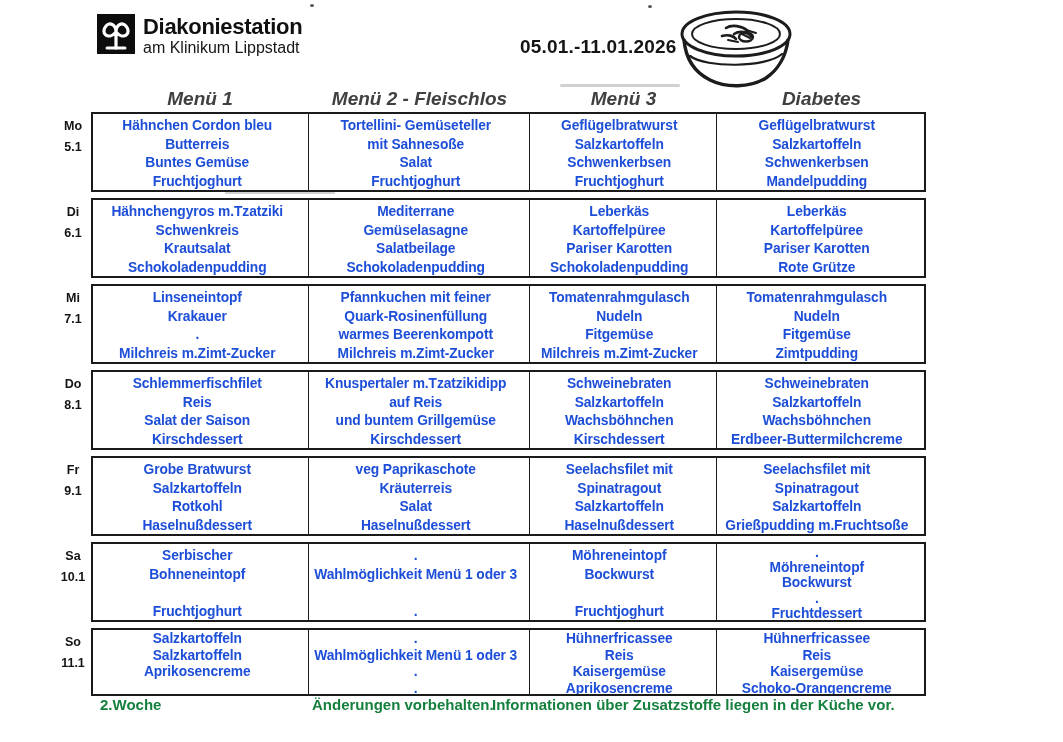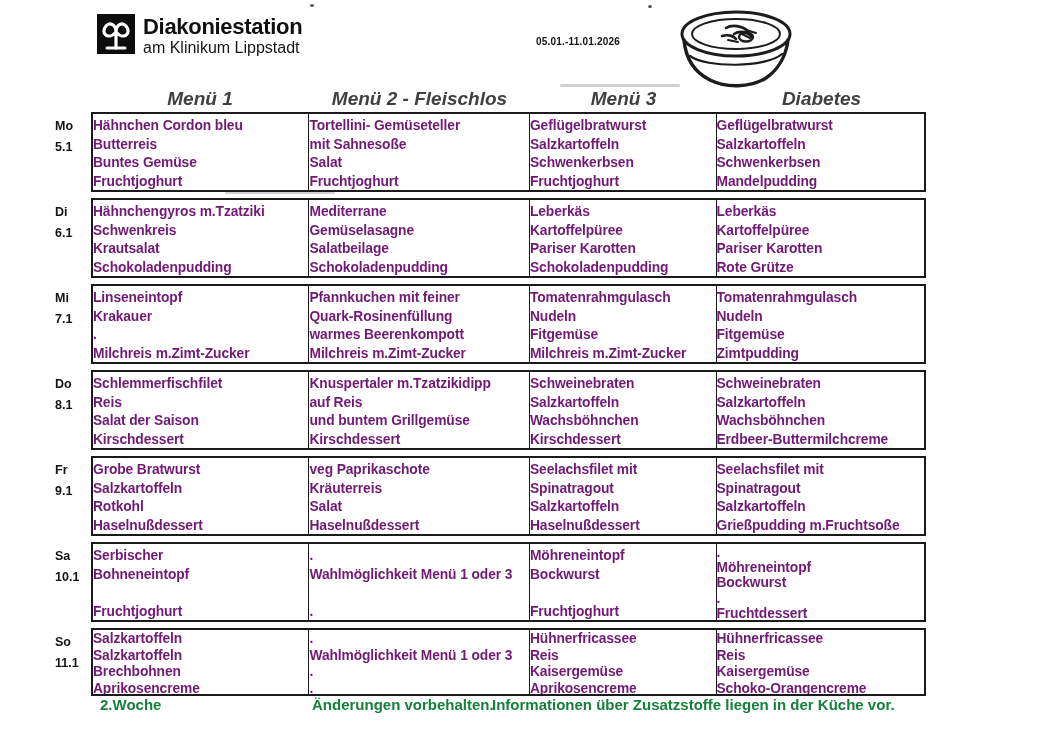--- a/index.html
+++ b/index.html
@@ -7,35 +7,35 @@
   .page {
     position:relative; width:1063px; height:734px; background:#ffffff;
     font-family:"Liberation Sans", sans-serif; color:#141414; overflow:hidden;
   }
   
   .brand { position:absolute; left:97px; top:14px; display:flex; align-items:flex-start; gap:8px; }
   .logo { width:38px; height:40px; display:block; }
   .brand-text { padding-top:1px; }
   .org  { font-size:22px; font-weight:bold; letter-spacing:-0.3px; color:#101010; line-height:23px; }
   .sub  { font-size:16px; color:#161616; line-height:20px; }
-  .date { position:absolute; left:536px; top:36px; font-size:10px; font-weight:bold; letter-spacing:0.2px; color:#151515; }
+  .date { position:absolute; left:520px; top:36px; font-size:19px; font-weight:bold; letter-spacing:0.2px; color:#151515; }
   .bowl { position:absolute; left:676px; top:4px; width:120px; height:88px; }
   
   .colheads { position:absolute; left:91px; top:88px; width:835px; display:flex; }
   .colheads span { font-size:19px; font-weight:bold; font-style:italic; text-align:center; color:#404040; }
   .ch0 { width:218px; } .ch1 { width:221px; } .ch2 { width:187px; } .ch3 { width:209px; }
   
   .rows { position:absolute; left:55px; top:112px; width:880px; }
-  .row { display:flex; margin-bottom:6px; height:80px; }
+  .row { display:flex; margin-bottom:6px; height:80px;text-align:center; }
   .row.last { height:68px; margin-bottom:0; }
   .daycol { width:36px; padding-top:7px; font-size:12.5px; font-weight:bold; color:#131313; }
   .dabbr { line-height:14px; }
   .ddate { line-height:14px; margin-top:7px; }
   .rowbox { width:835px; display:flex; border:2px solid #1a1a1a; background:#fff; }
-  .cell { padding:3px 7px 0 0; font-size:13.8px; font-weight:bold; line-height:18.5px; color:#701a75; letter-spacing:-0.1px; overflow:hidden; }
+  .cell { padding:3px 7px 0 0; font-size:13.8px; font-weight:bold; line-height:18.5px; color:#1d4ed8; letter-spacing:-0.1px; overflow:hidden; }
   .row.last .cell { line-height:16.5px; padding-top:1px; }
   .cell.tight { line-height:15.2px; padding-top:1px; }
   .c0 { width:216px; } .c1 { width:221px; border-left:1.6px solid #1a1a1a; }
   .c2 { width:187px; border-left:1.6px solid #1a1a1a; } .c3 { width:209px; border-left:1.6px solid #1a1a1a; }
   
   .footer { position:absolute; left:0; top:696px; width:1063px; height:20px; font-size:15px; font-weight:bold; color:#15803d; }
   .fweek { position:absolute; left:100px; }
   .fnote1 { position:absolute; left:312px; }
   .fnote2 { position:absolute; left:492px; }
   
@@ -281,21 +281,20 @@
       </div>
       <div class="row last">
         <div class="daycol">
           <div class="dabbr">So</div>
           <div class="ddate">11.1</div>
         </div>
         <div class="rowbox">
           <div class="cell c0">
             <div class="ln">Salzkartoffeln</div>
             <div class="ln">Salzkartoffeln</div>
-            <div class="ln">Brechbohnen</div>
             <div class="ln">Aprikosencreme</div>
           </div>
           <div class="cell c1">
             <div class="ln">.</div>
             <div class="ln">Wahlmöglichkeit Menü 1 oder 3</div>
             <div class="ln">.</div>
             <div class="ln">.</div>
           </div>
           <div class="cell c2">
             <div class="ln">Hühnerfricassee</div>

